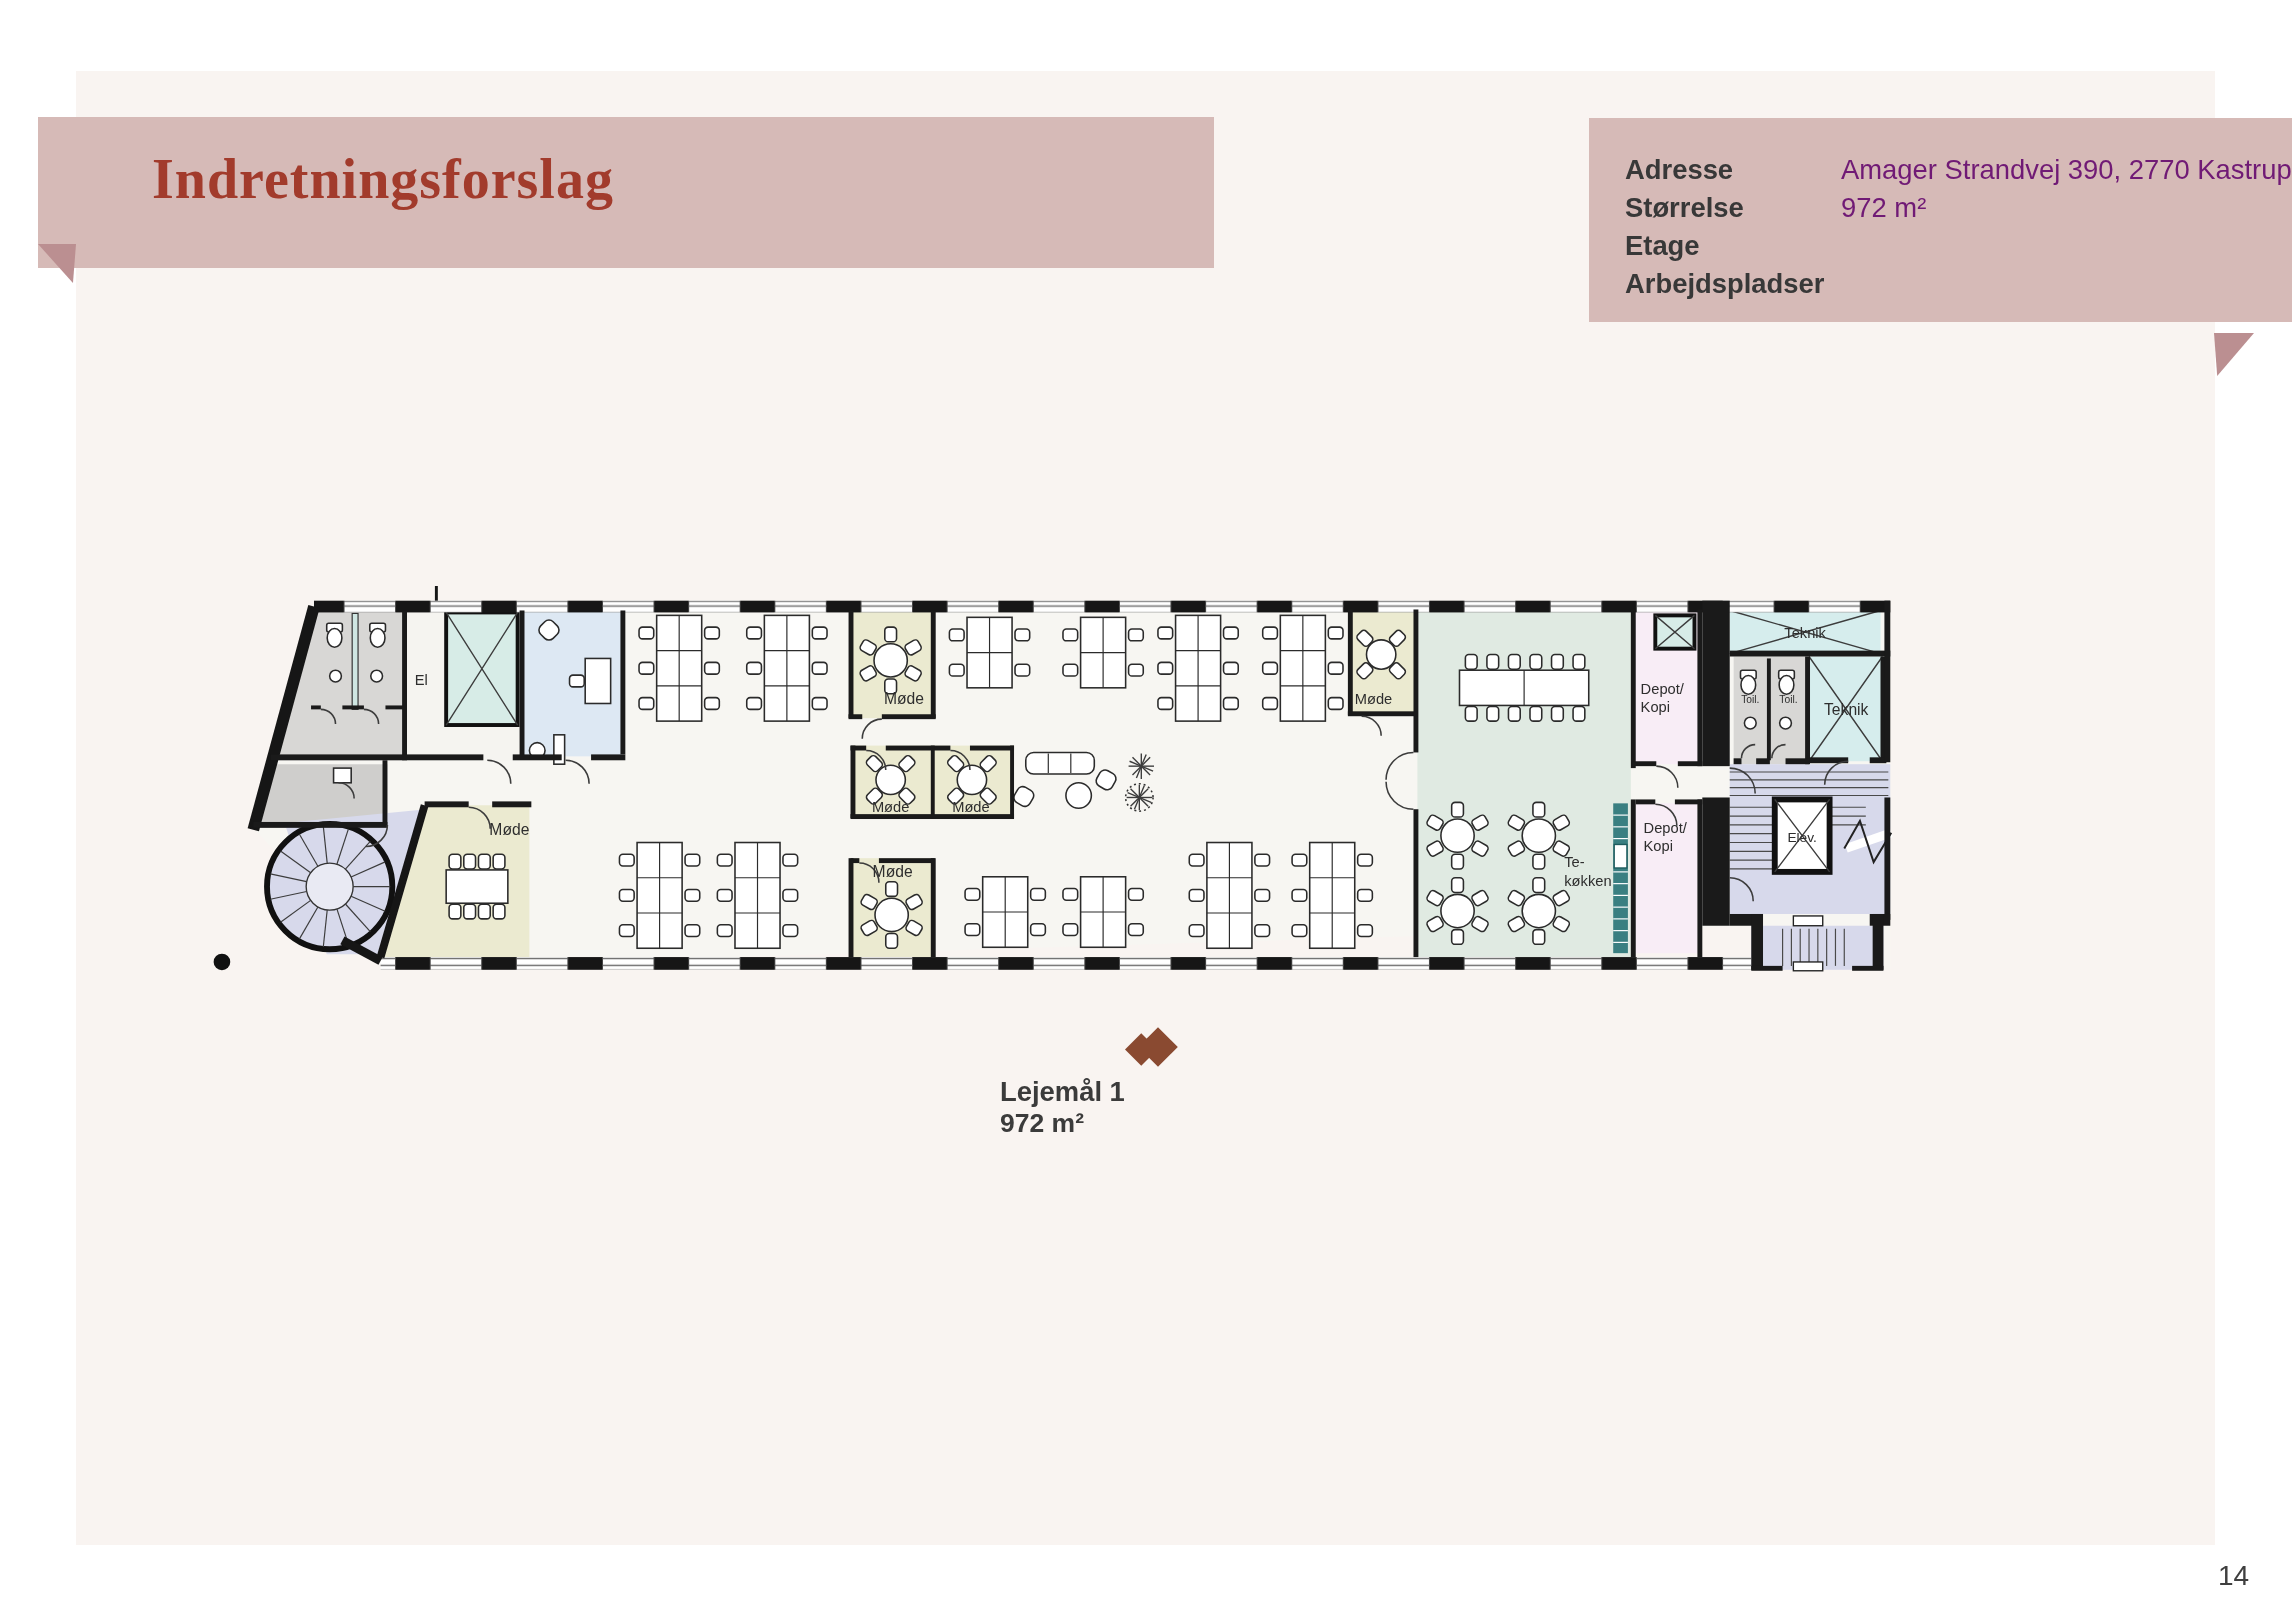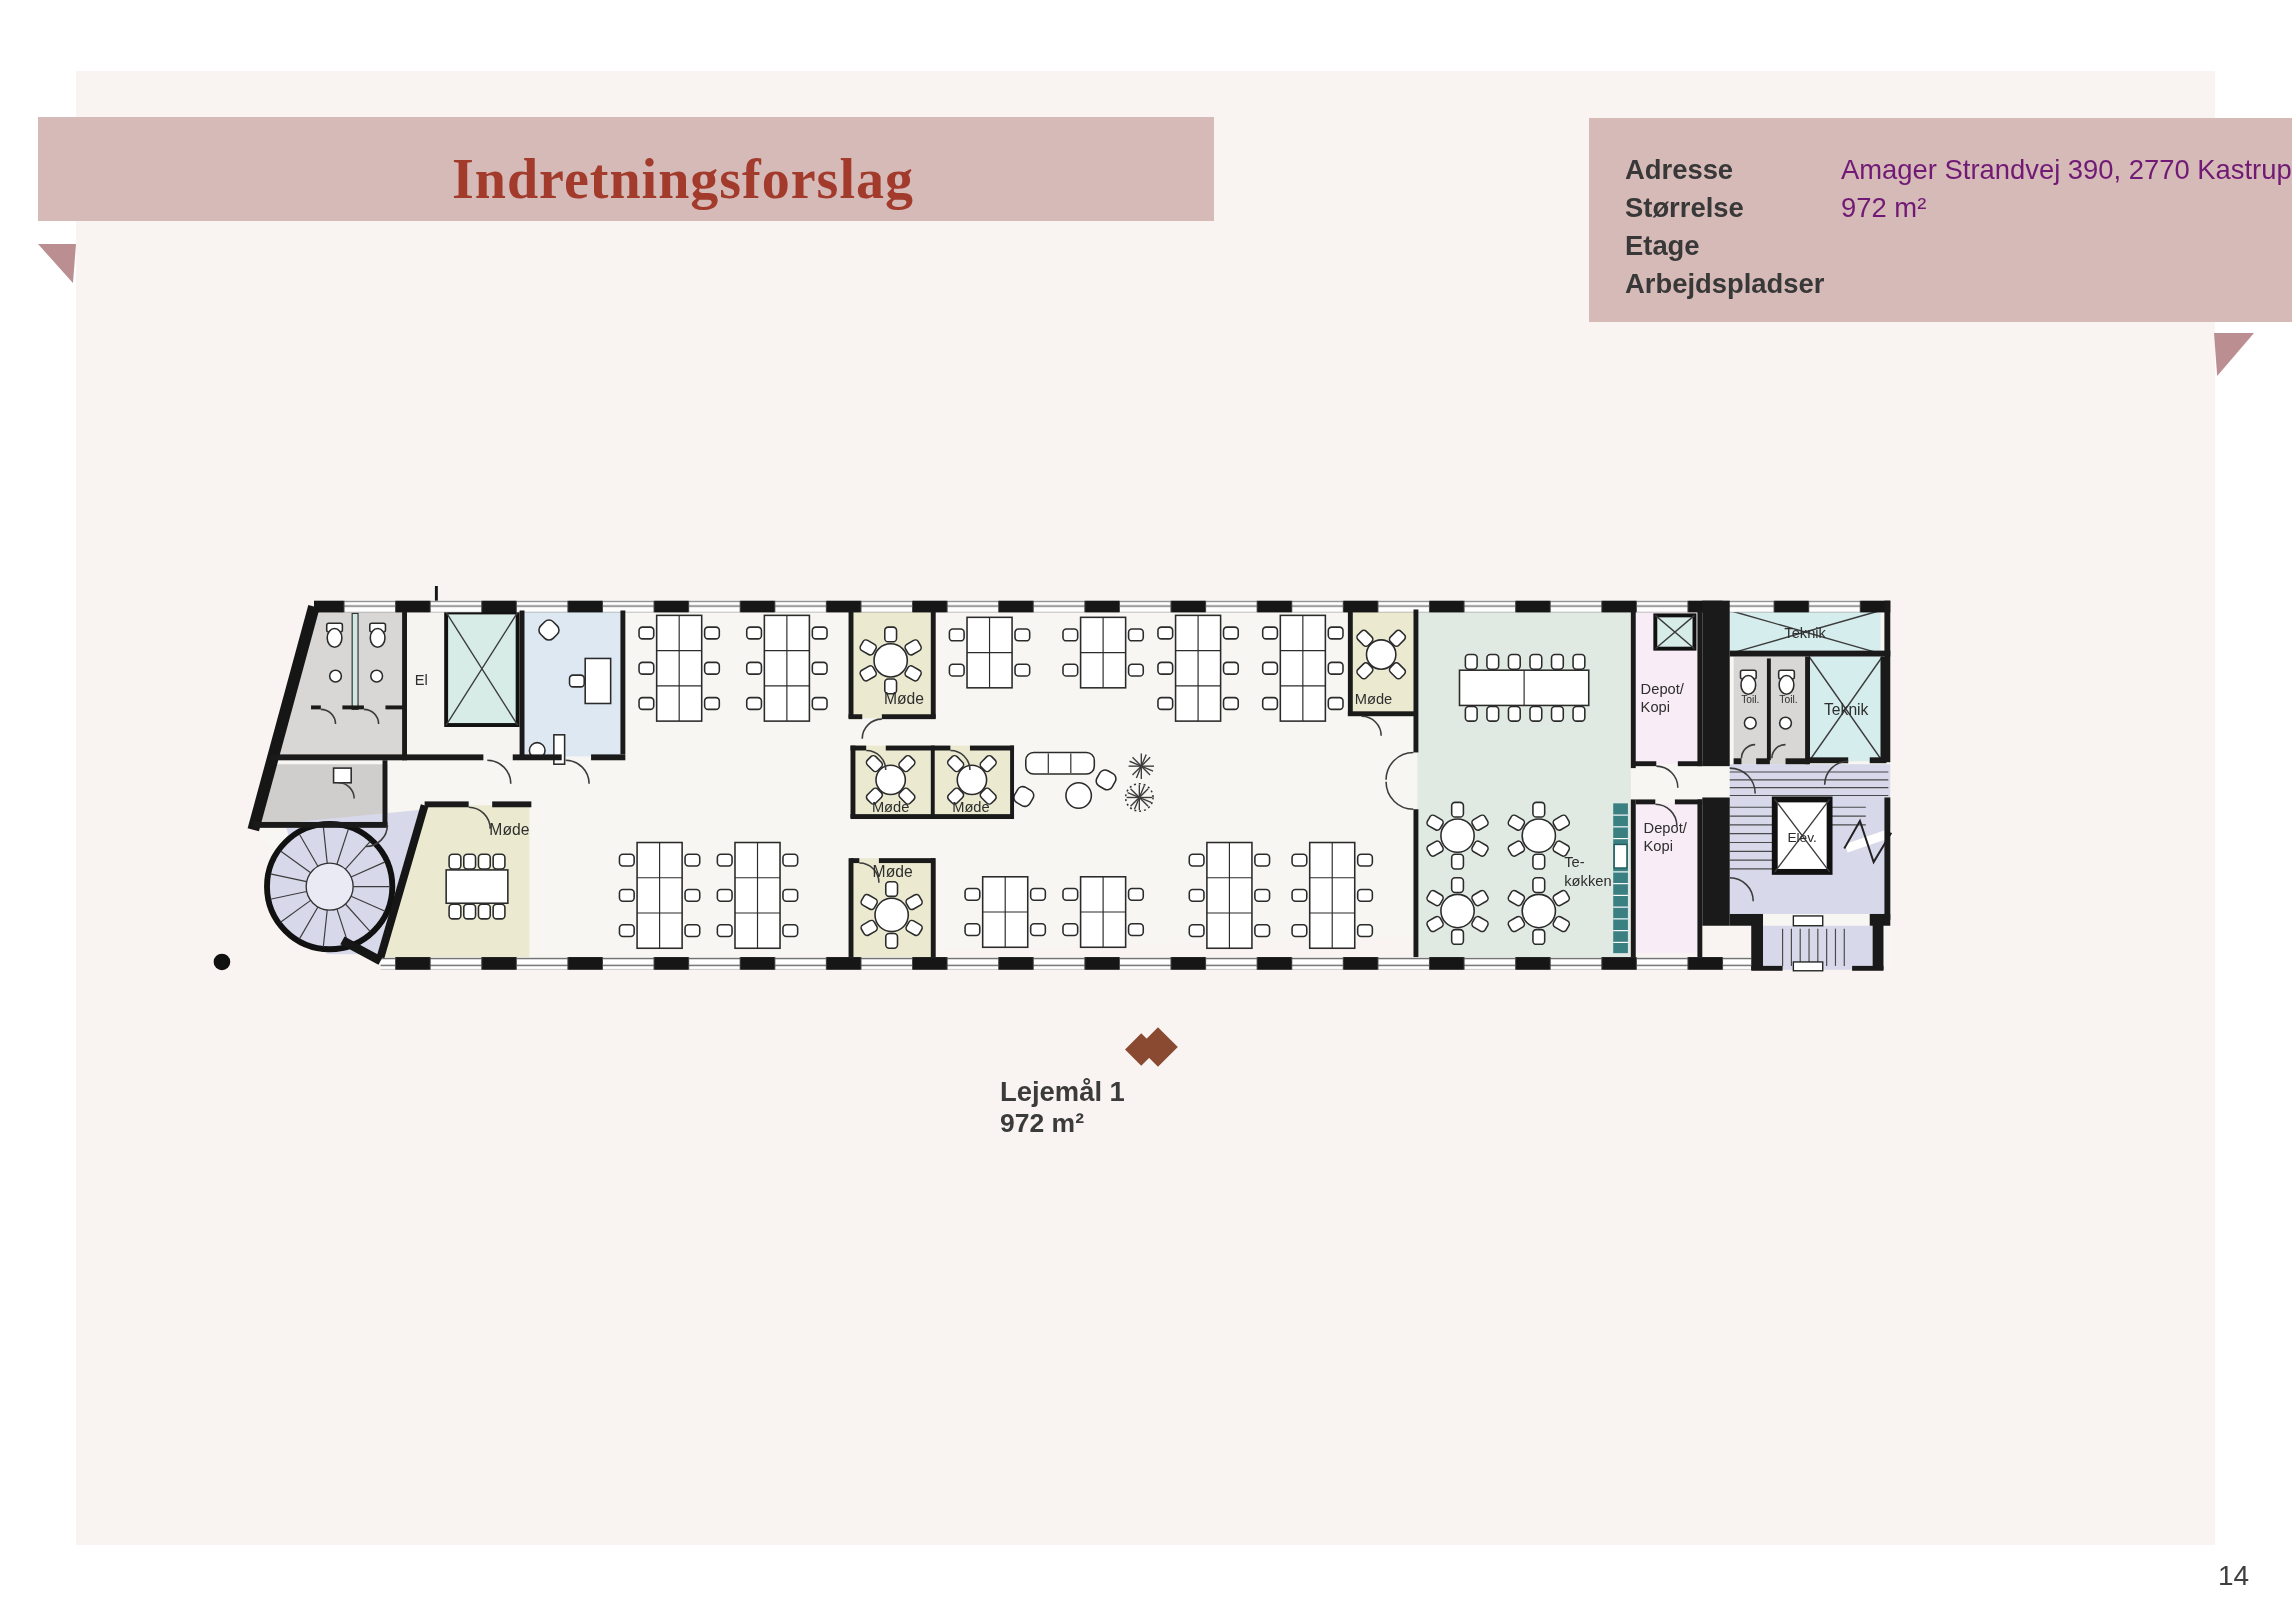--- a/index.html
+++ b/index.html
@@ -1,20 +1,20 @@
 <!DOCTYPE html>
 <html style="--banner_pink: #d6bab7; --fold_dark: #bb8f91; --title_red: #a23b2c; --panel_cream: #f9f4f1; --text_dark: #3b3b3b; --logo_brown: #8a4a31;"><head>
 <meta charset="utf-8">
 <style>
   html,body{margin:0;padding:0;background:#ffffff;}
   #page{position:relative;width:2293px;height:1621px;background:#ffffff;overflow:hidden;
         font-family:"Liberation Sans",sans-serif;color:var(--text_dark,#3b3b3b);}
   #panel{position:absolute;left:76px;top:71px;width:2139px;height:1474px;background:var(--panel_cream,#f9f4f1);}
   
-  #banner{position:absolute;left:38px;top:117px;width:1176px;height:104px;background:var(--banner_pink,#d6bab7);text-align:center;}
+  #banner{position:absolute;left:38px;top:117px;width:1176px;height:151px;background:var(--banner_pink,#d6bab7);}
   #banner h1{margin:0 0 0 114px;line-height:125px;font-family:"Liberation Serif",serif;font-weight:700;
              font-size:56px;letter-spacing:1px;color:var(--title_red,#a23b2c);}
   #fold-left{position:absolute;left:38px;top:244px;width:38px;height:39px;background:var(--fold_dark,#bb8f91);
              clip-path:polygon(0 0,100% 0,92% 100%);}
   
   #infobox{position:absolute;left:1589px;top:118px;width:727px;height:204px;background:var(--banner_pink,#d6bab7);
            box-sizing:border-box;padding:33px 19.6px 0 36px;}
   .inforow{display:grid;grid-template-columns:216px 1fr;line-height:38px;font-size:27.4px;}
   .inforow .lab{font-weight:700;color:#383838;}
   .inforow .val{color:#701a75;}

